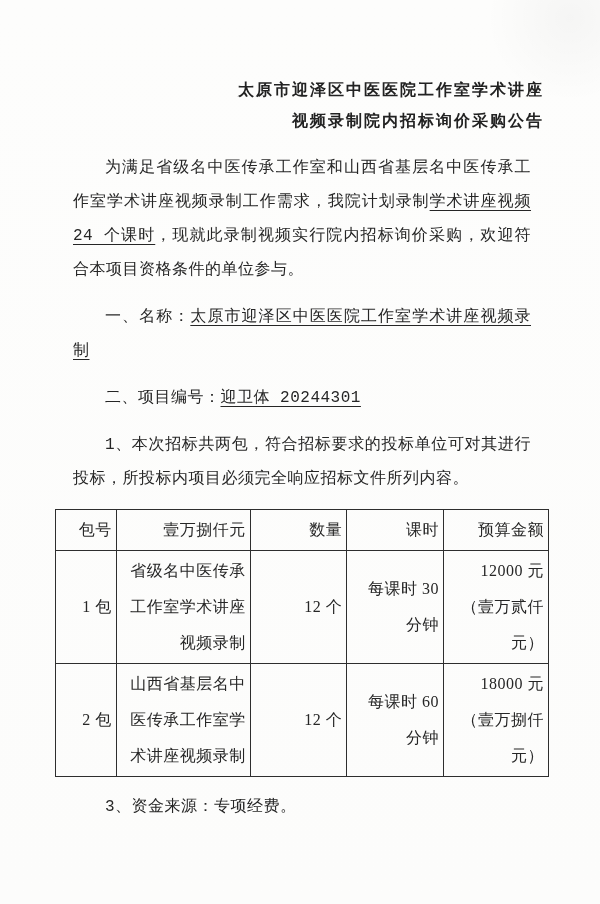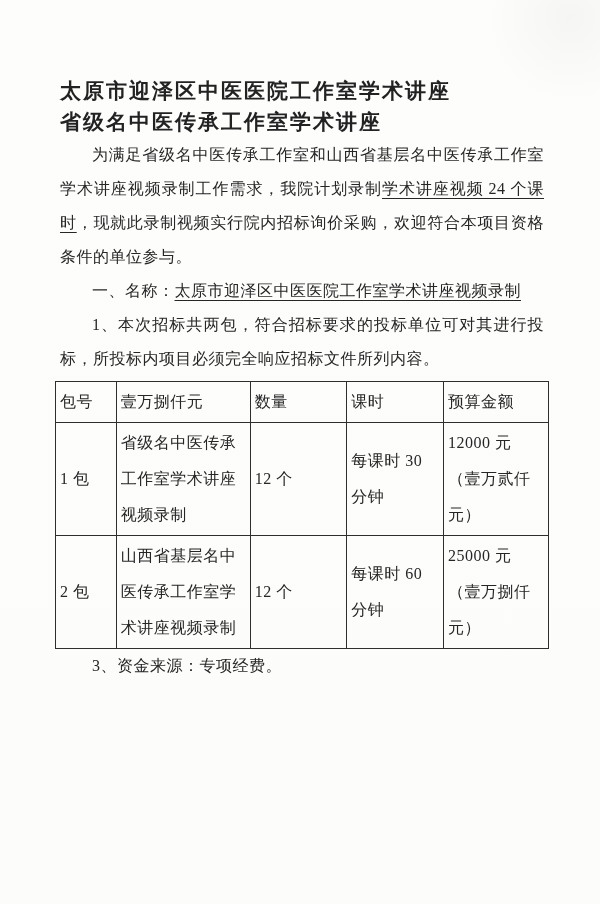--- a/index.html
+++ b/index.html
@@ -15,55 +15,57 @@
   }
   .page {
     width: 600px;
     height: 904px;
     padding: 76px 56px 0 60px;
     background:
       radial-gradient(circle at 95% 2%, rgba(0,0,0,0.03), transparent 8%),
       linear-gradient(#fdfdfc, #fcfcfb);
   }
   .doc-title {
-    text-align: left;
+    text-align: right;
     font-weight: bold;
-    font-size: 21px;
+    font-size: 16px;
     line-height: 31px;
     letter-spacing: 2px;
     color: #222;
+    font-family: Liberation Mono, monospace;
   }
   .body-text {
     font-size: 16px;
     letter-spacing: 0.5px;
     line-height: 34px;
     text-align: justify;
   }
   p.para {
     text-indent: 2em;
-    margin: 0;
+    margin: 13px;
+    font-family: Liberation Mono, monospace;
   }
   .intro { margin-top: 8px; }
   .u {
     text-decoration: underline;
     text-underline-offset: 4px;
     text-decoration-thickness: 1px;
   }
   table.packages {
     width: calc(100% + 10px);
     margin-left: -5px;
     margin-top: 5px;
     border-collapse: collapse;
     table-layout: fixed;
     font-size: 16px;
     letter-spacing: 0.5px;
   }
   table.packages th, table.packages td {
     border: 1.6px solid #2e2e2e;
-    text-align: left;
+    text-align: right;
     vertical-align: middle;
     font-weight: normal;
     padding: 2px 4px;
     letter-spacing: 0.5px;
   }
   table.packages th { height: 40px; line-height: 36px; }
   table.packages td { line-height: 36px; height: 110px; }
   col.c-pkg { width: 12.3%; }
   col.c-name { width: 27.2%; }
   col.c-qty { width: 19.6%; }
@@ -71,29 +73,30 @@
   col.c-budget { width: 21.3%; }
   .after-table { margin-top: 15px; }
 </style>
 </head>
 <body>
 
 <div class="page">
 
   <div class="doc-title">
     <div>太原市迎泽区中医医院工作室学术讲座</div>
-    <div>省级名中医传承工作室学术讲座</div>
+    <div>视频录制院内招标询价采购公告</div>
   </div>
 
   <div class="body-text">
 
     <p class="para intro"><span>为满足省级名中医传承工作室和山西省基层名中医传承工作室学术讲座视频录制工作需求，我院计划录制</span><span class="u">学术讲座视频 24 个课时</span><span>，现就此录制视频实行院内招标询价采购，欢迎符合本项目资格条件的单位参与。</span></p>
 
     <p class="para"><span>一、名称：</span><span class="u">太原市迎泽区中医医院工作室学术讲座视频录制</span></p>
 
+    <p class="para"><span>二、项目编号：</span><span class="u">迎卫体 20244301</span></p>
 
 
 
     <p class="para">1、本次招标共两包，符合招标要求的投标单位可对其进行投标，所投标内项目必须完全响应招标文件所列内容。</p>
 
     <table class="packages">
       <colgroup>
         <col class="c-pkg">
           <col class="c-name">
           <col class="c-qty">
@@ -115,21 +118,21 @@
           <td>省级名中医传承工作室学术讲座视频录制</td>
           <td>12 个</td>
           <td>每课时 30 分钟</td>
           <td>12000 元（壹万贰仟元）</td>
         </tr>
         <tr>
           <td>2 包</td>
           <td>山西省基层名中医传承工作室学术讲座视频录制</td>
           <td>12 个</td>
           <td>每课时 60 分钟</td>
-          <td>25000 元（壹万捌仟元）</td>
+          <td>18000 元（壹万捌仟元）</td>
         </tr>
       </tbody>
     </table>
 
 
     <p class="para">3、资金来源：专项经费。</p>
 
   </div>
 </div>
 

